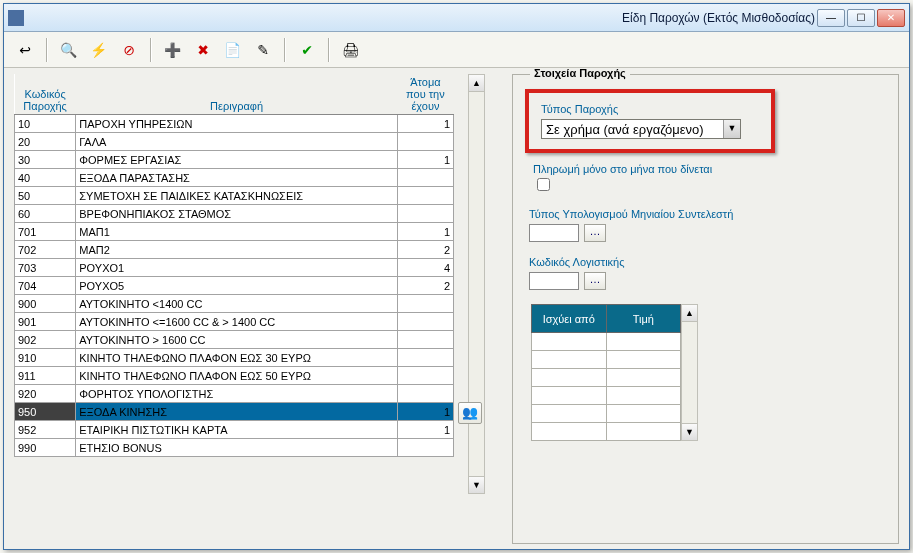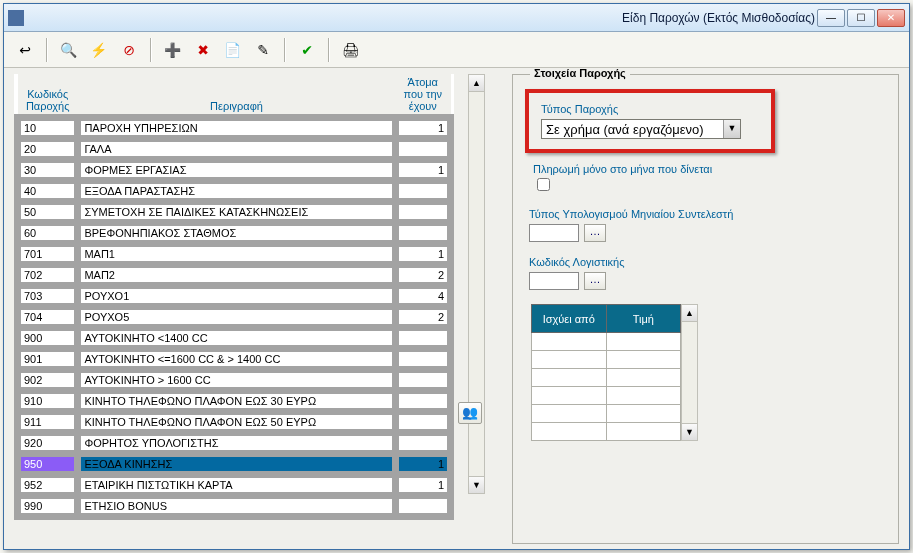--- a/index.html
+++ b/index.html
@@ -105,32 +105,32 @@
     font-weight: normal;
     font-size: 11px;
     text-align: center;
     padding: 2px 4px;
     border-bottom: 1px solid #888;
     background: #f0f0ec;
     vertical-align: bottom;
     height: 36px;
   }
   .grid td {
-    border: 7px solid #a3a3a3;
+    border: 1px solid #a3a3a3;
     padding: 1px 3px;
     height: 18px;
     font-size: 11px;
     white-space: nowrap;
     overflow: hidden;
   }
   .grid td.code { width: 60px; }
   .grid td.desc { width: 315px; }
   .grid td.count { width: 55px; text-align: right; }
   .grid tr.selected td { background: #0369a1; }
-  .grid tr.selected td.code { background: #8b5cf6; color:#fff; }
+  .grid tr.selected td.code { background: #404040; color:#fff; }
   .people-btn {
     position: absolute;
     right: 4px;
     width: 24px; height: 22px;
     border: 1px solid #a0a098;
     background: linear-gradient(to bottom,#fff,#e8e8e0);
     border-radius: 2px;
     cursor: pointer;
     display:flex; align-items:center; justify-content:center;
     font-size:13px;

